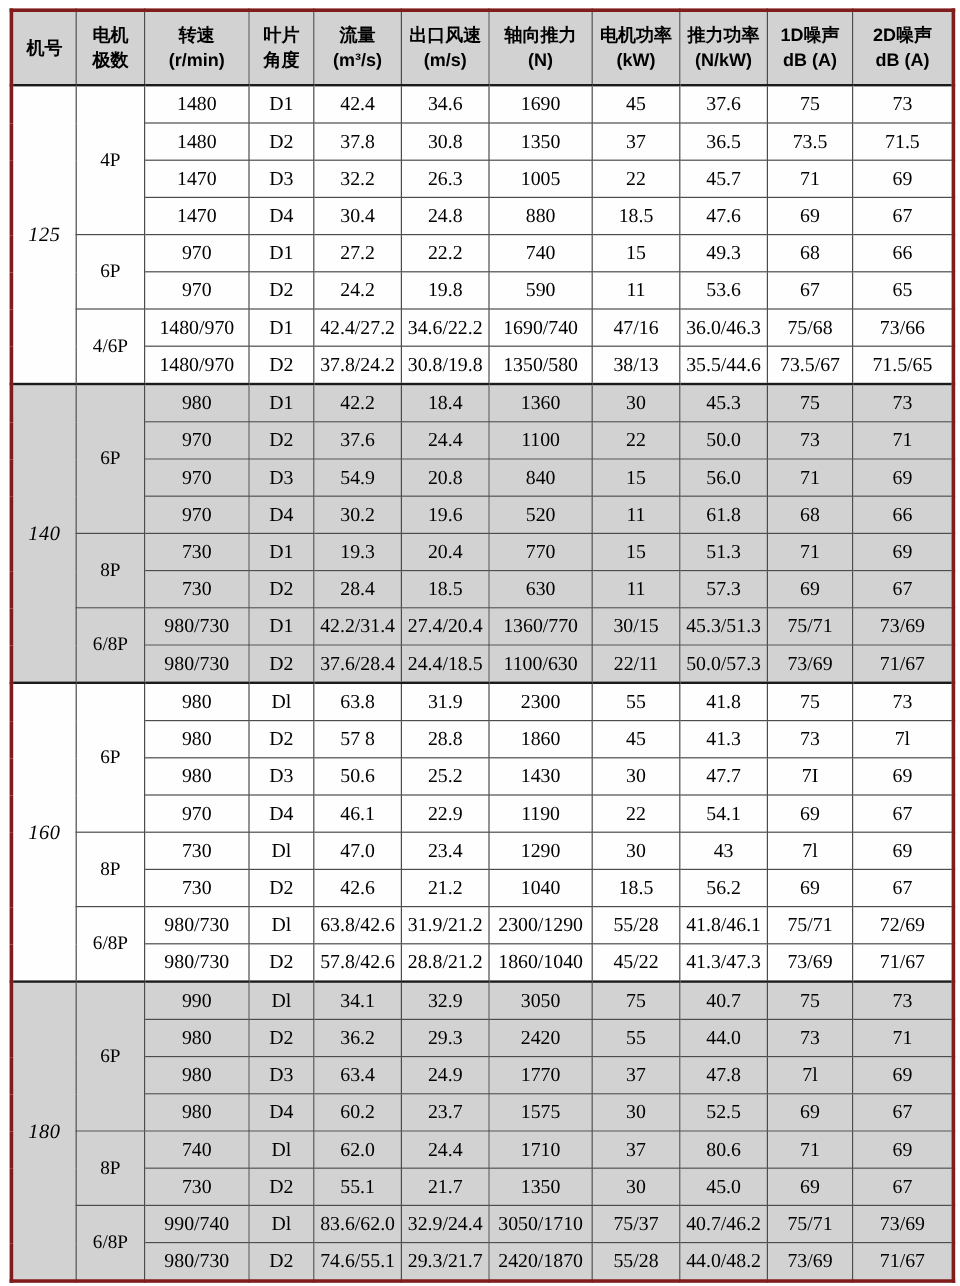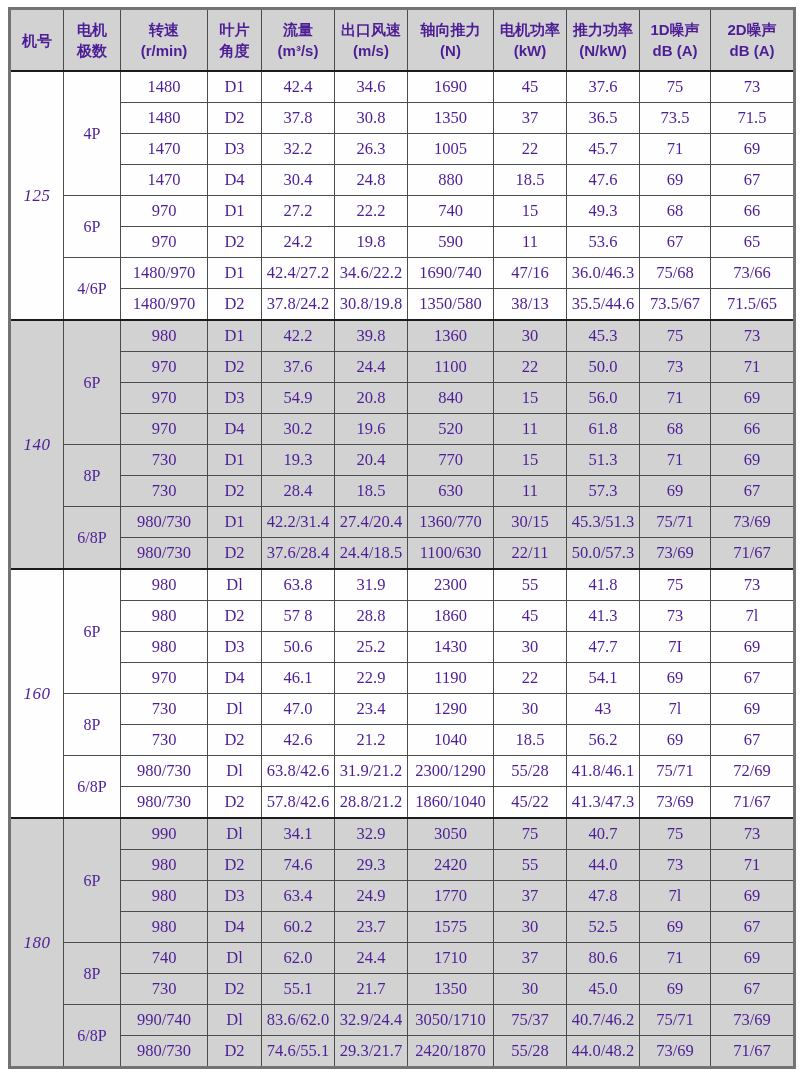--- a/index.html
+++ b/index.html
@@ -10,23 +10,23 @@
     height: 1072px;
     overflow: hidden;
   }
   .sheet {
     padding: 7px 0 0 8px;
   }
   table.spec {
     border-collapse: collapse;
     table-layout: fixed;
     width: 785px;
-    border: 3px solid #737373;
+    border: 3px solid #7f1d1d;
     font-family: "Liberation Serif", "DejaVu Serif", serif;
-    color: #4c1d95;
+    color: #000000;
   }
   table.spec th, table.spec td {
     border: 1px solid #4c4c4c;
     text-align: center;
     vertical-align: middle;
     padding: 0;
     overflow: hidden;
   }
   
   col.c-machine  { width: 54px; }
@@ -220,21 +220,21 @@
           <td class="data-cell">35.5/44.6</td>
           <td class="data-cell">73.5/67</td>
           <td class="data-cell">71.5/65</td>
         </tr>
         <tr class="shaded section-start">
           <td class="model-cell" rowspan="8">140</td>
           <td class="poles-cell" rowspan="4">6P</td>
           <td class="data-cell">980</td>
           <td class="data-cell">D1</td>
           <td class="data-cell">42.2</td>
-          <td class="data-cell">39.8</td>
+          <td class="data-cell">18.4</td>
           <td class="data-cell">1360</td>
           <td class="data-cell">30</td>
           <td class="data-cell">45.3</td>
           <td class="data-cell">75</td>
           <td class="data-cell">73</td>
         </tr>
         <tr class="shaded">
           <td class="data-cell">970</td>
           <td class="data-cell">D2</td>
           <td class="data-cell">37.6</td>
@@ -414,21 +414,21 @@
           <td class="data-cell">32.9</td>
           <td class="data-cell">3050</td>
           <td class="data-cell">75</td>
           <td class="data-cell">40.7</td>
           <td class="data-cell">75</td>
           <td class="data-cell">73</td>
         </tr>
         <tr class="shaded">
           <td class="data-cell">980</td>
           <td class="data-cell">D2</td>
-          <td class="data-cell">74.6</td>
+          <td class="data-cell">36.2</td>
           <td class="data-cell">29.3</td>
           <td class="data-cell">2420</td>
           <td class="data-cell">55</td>
           <td class="data-cell">44.0</td>
           <td class="data-cell">73</td>
           <td class="data-cell">71</td>
         </tr>
         <tr class="shaded">
           <td class="data-cell">980</td>
           <td class="data-cell">D3</td>

